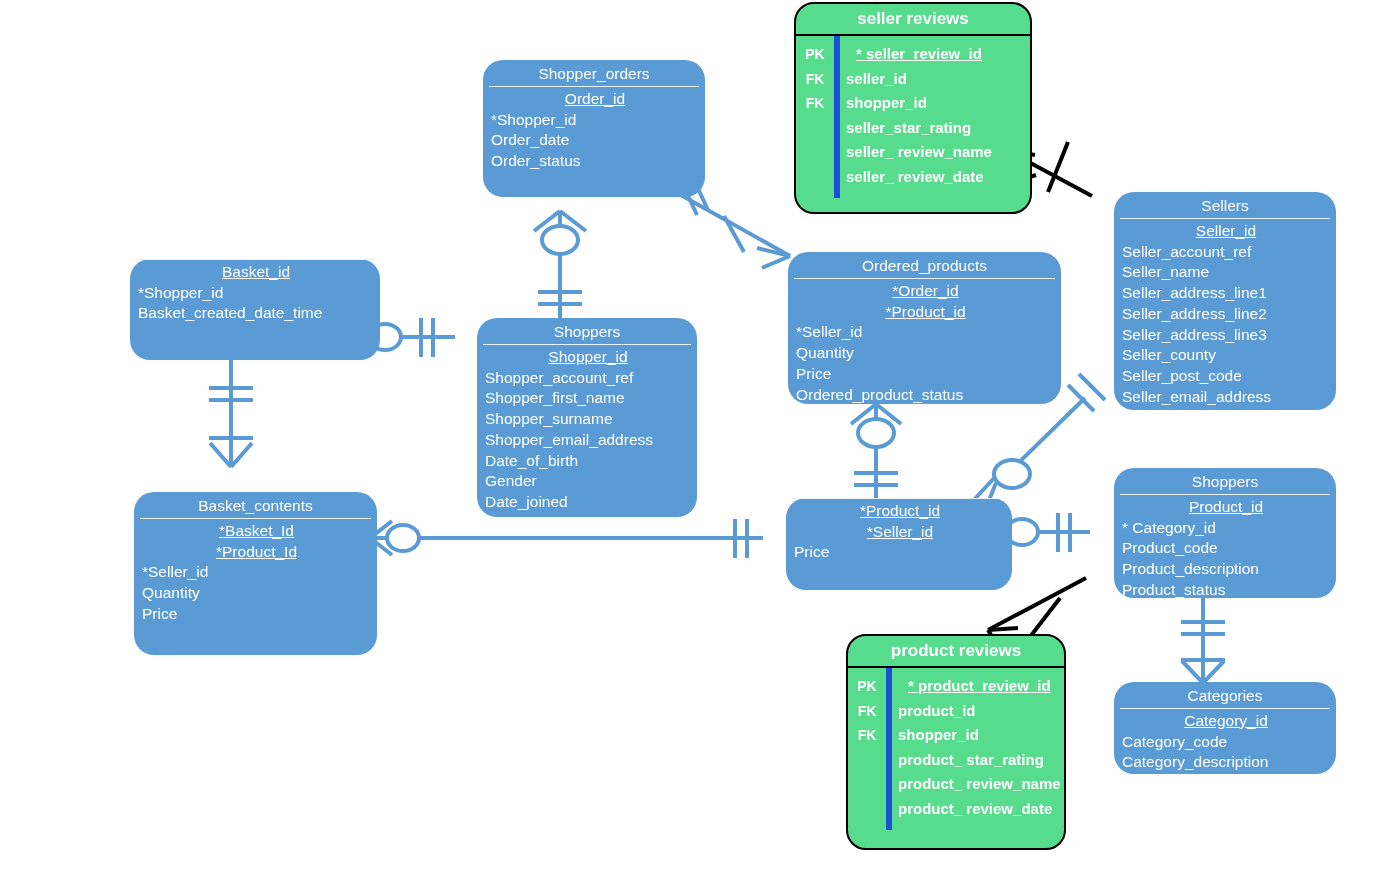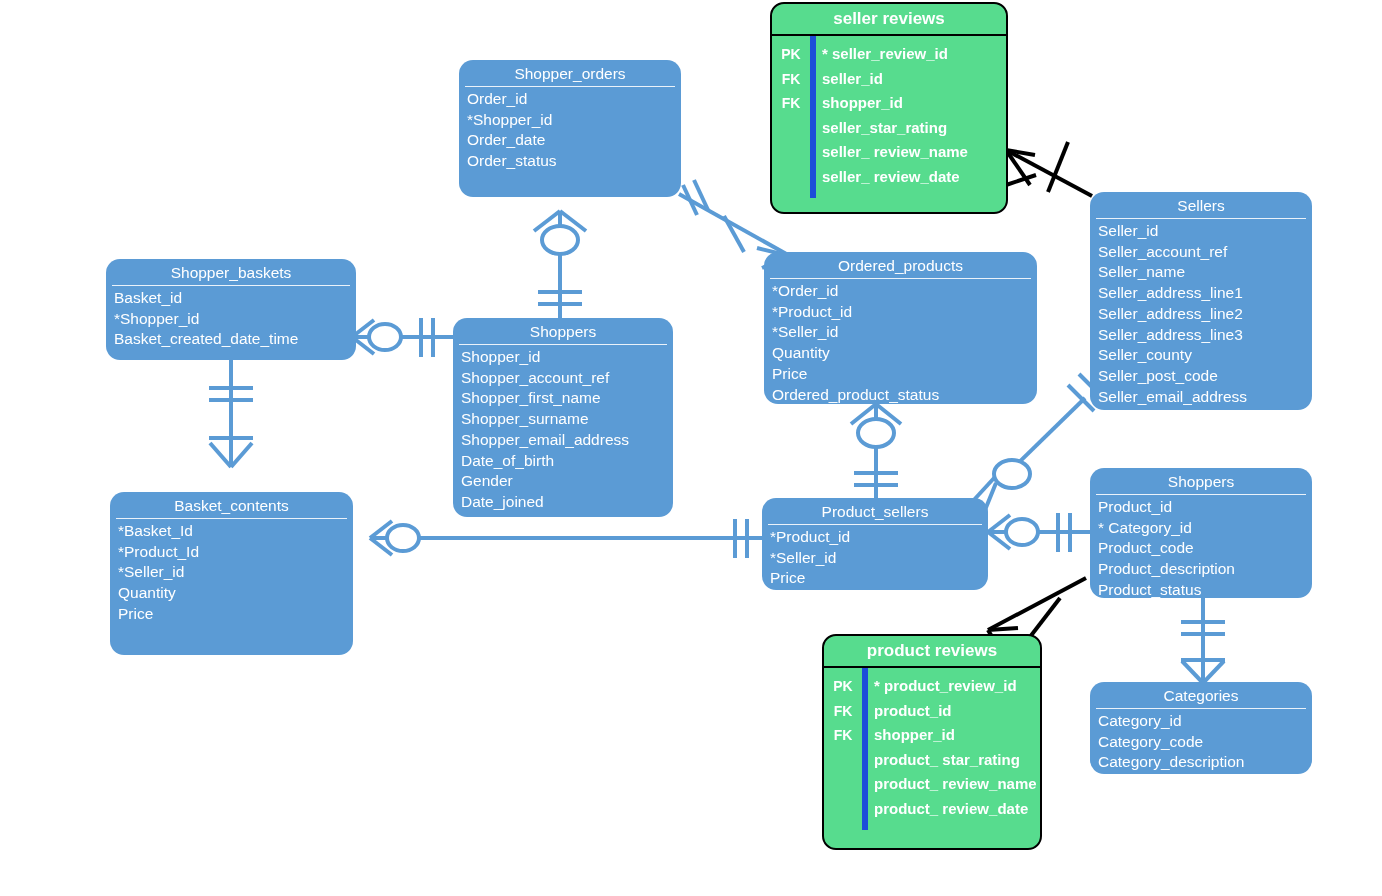--- a/index.html
+++ b/index.html
@@ -2,21 +2,21 @@
 <html><head>
 <meta charset="utf-8">
 <title>ER Diagram</title>
 <style>
   html,body{margin:0;padding:0;background:#ffffff;}
   body{width:1382px;height:896px;position:relative;overflow:hidden;
        font-family:"Liberation Sans", sans-serif;}
   #canvas{position:absolute;left:0;top:0;width:1382px;height:896px;}
   #links{position:absolute;left:0;top:0;width:1382px;height:896px;z-index:1;}
 
-  .entity{position:absolute;z-index:2;border-radius:14px;box-sizing:border-box;}
+  .entity{position:absolute;z-index:2;border-radius:20px;box-sizing:border-box;margin-left:24px;}
 
   
   .entity.blue{background:#5B9BD5;color:#ffffff;}
   .entity.blue .ent-title{
       text-align:center;font-size:15.5px;line-height:20px;
       padding:4px 6px 2px 6px;color:#ffffff;white-space:nowrap;}
   .entity.blue .ent-rule{height:1px;background:#eaf2fa;margin:0 6px 2px 6px;}
   .entity.blue .attrs{padding:0 6px 6px 8px;}
   .entity.blue .attr{font-size:15.5px;line-height:20.7px;white-space:nowrap;color:#ffffff;}
 
@@ -29,21 +29,21 @@
   .entity.green .body{display:flex;}
   .entity.green .keycol{
       width:44px;flex:0 0 44px;border-right:6px solid #1d4ed8;
       padding-top:6px;box-sizing:border-box;}
   .entity.green .keycol .k{
       font-weight:bold;font-size:14px;line-height:24.6px;text-align:center;color:#ffffff;}
   .entity.green .attrs{padding:6px 4px 8px 6px;}
   .entity.green .attr{
       font-weight:bold;font-size:15px;line-height:24.6px;white-space:nowrap;color:#ffffff;}
 
-  .u{}
+  .u{text-decoration:underline;text-align:center;}
 </style>
 </head>
 <body>
 
 <div id="canvas">
 
   <svg id="links" viewBox="0 0 1382 896" xmlns="http://www.w3.org/2000/svg">
     <g stroke="#5B9BD5" stroke-width="4" fill="none" stroke-linecap="butt">
 
       <g>
@@ -189,21 +189,20 @@
       <div class="attr">Seller_address_line1</div>
       <div class="attr">Seller_address_line2</div>
       <div class="attr">Seller_address_line3</div>
       <div class="attr">Seller_county</div>
       <div class="attr">Seller_post_code</div>
       <div class="attr">Seller_email_address</div>
     </div>
   </div>
 
   <div class="entity blue" style="left:106px;top:259px;width:250px;height:101px;">
-    <div class="ent-title">Shopper_baskets</div>
     <div class="ent-rule"></div>
     <div class="attrs">
       <div class="attr u">Basket_id</div>
       <div class="attr">*Shopper_id</div>
       <div class="attr">Basket_created_date_time</div>
     </div>
   </div>
 
   <div class="entity blue" style="left:453px;top:318px;width:220px;height:199px;">
     <div class="ent-title">Shoppers</div>
@@ -239,21 +238,20 @@
     <div class="attrs">
       <div class="attr u">*Basket_Id</div>
       <div class="attr u">*Product_Id</div>
       <div class="attr">*Seller_id</div>
       <div class="attr">Quantity</div>
       <div class="attr">Price</div>
     </div>
   </div>
 
   <div class="entity blue" style="left:762px;top:498px;width:226px;height:92px;">
-    <div class="ent-title">Product_sellers</div>
     <div class="ent-rule"></div>
     <div class="attrs">
       <div class="attr u">*Product_id</div>
       <div class="attr u">*Seller_id</div>
       <div class="attr">Price</div>
     </div>
   </div>
 
   <div class="entity blue" style="left:1090px;top:468px;width:222px;height:130px;">
     <div class="ent-title">Shoppers</div>

